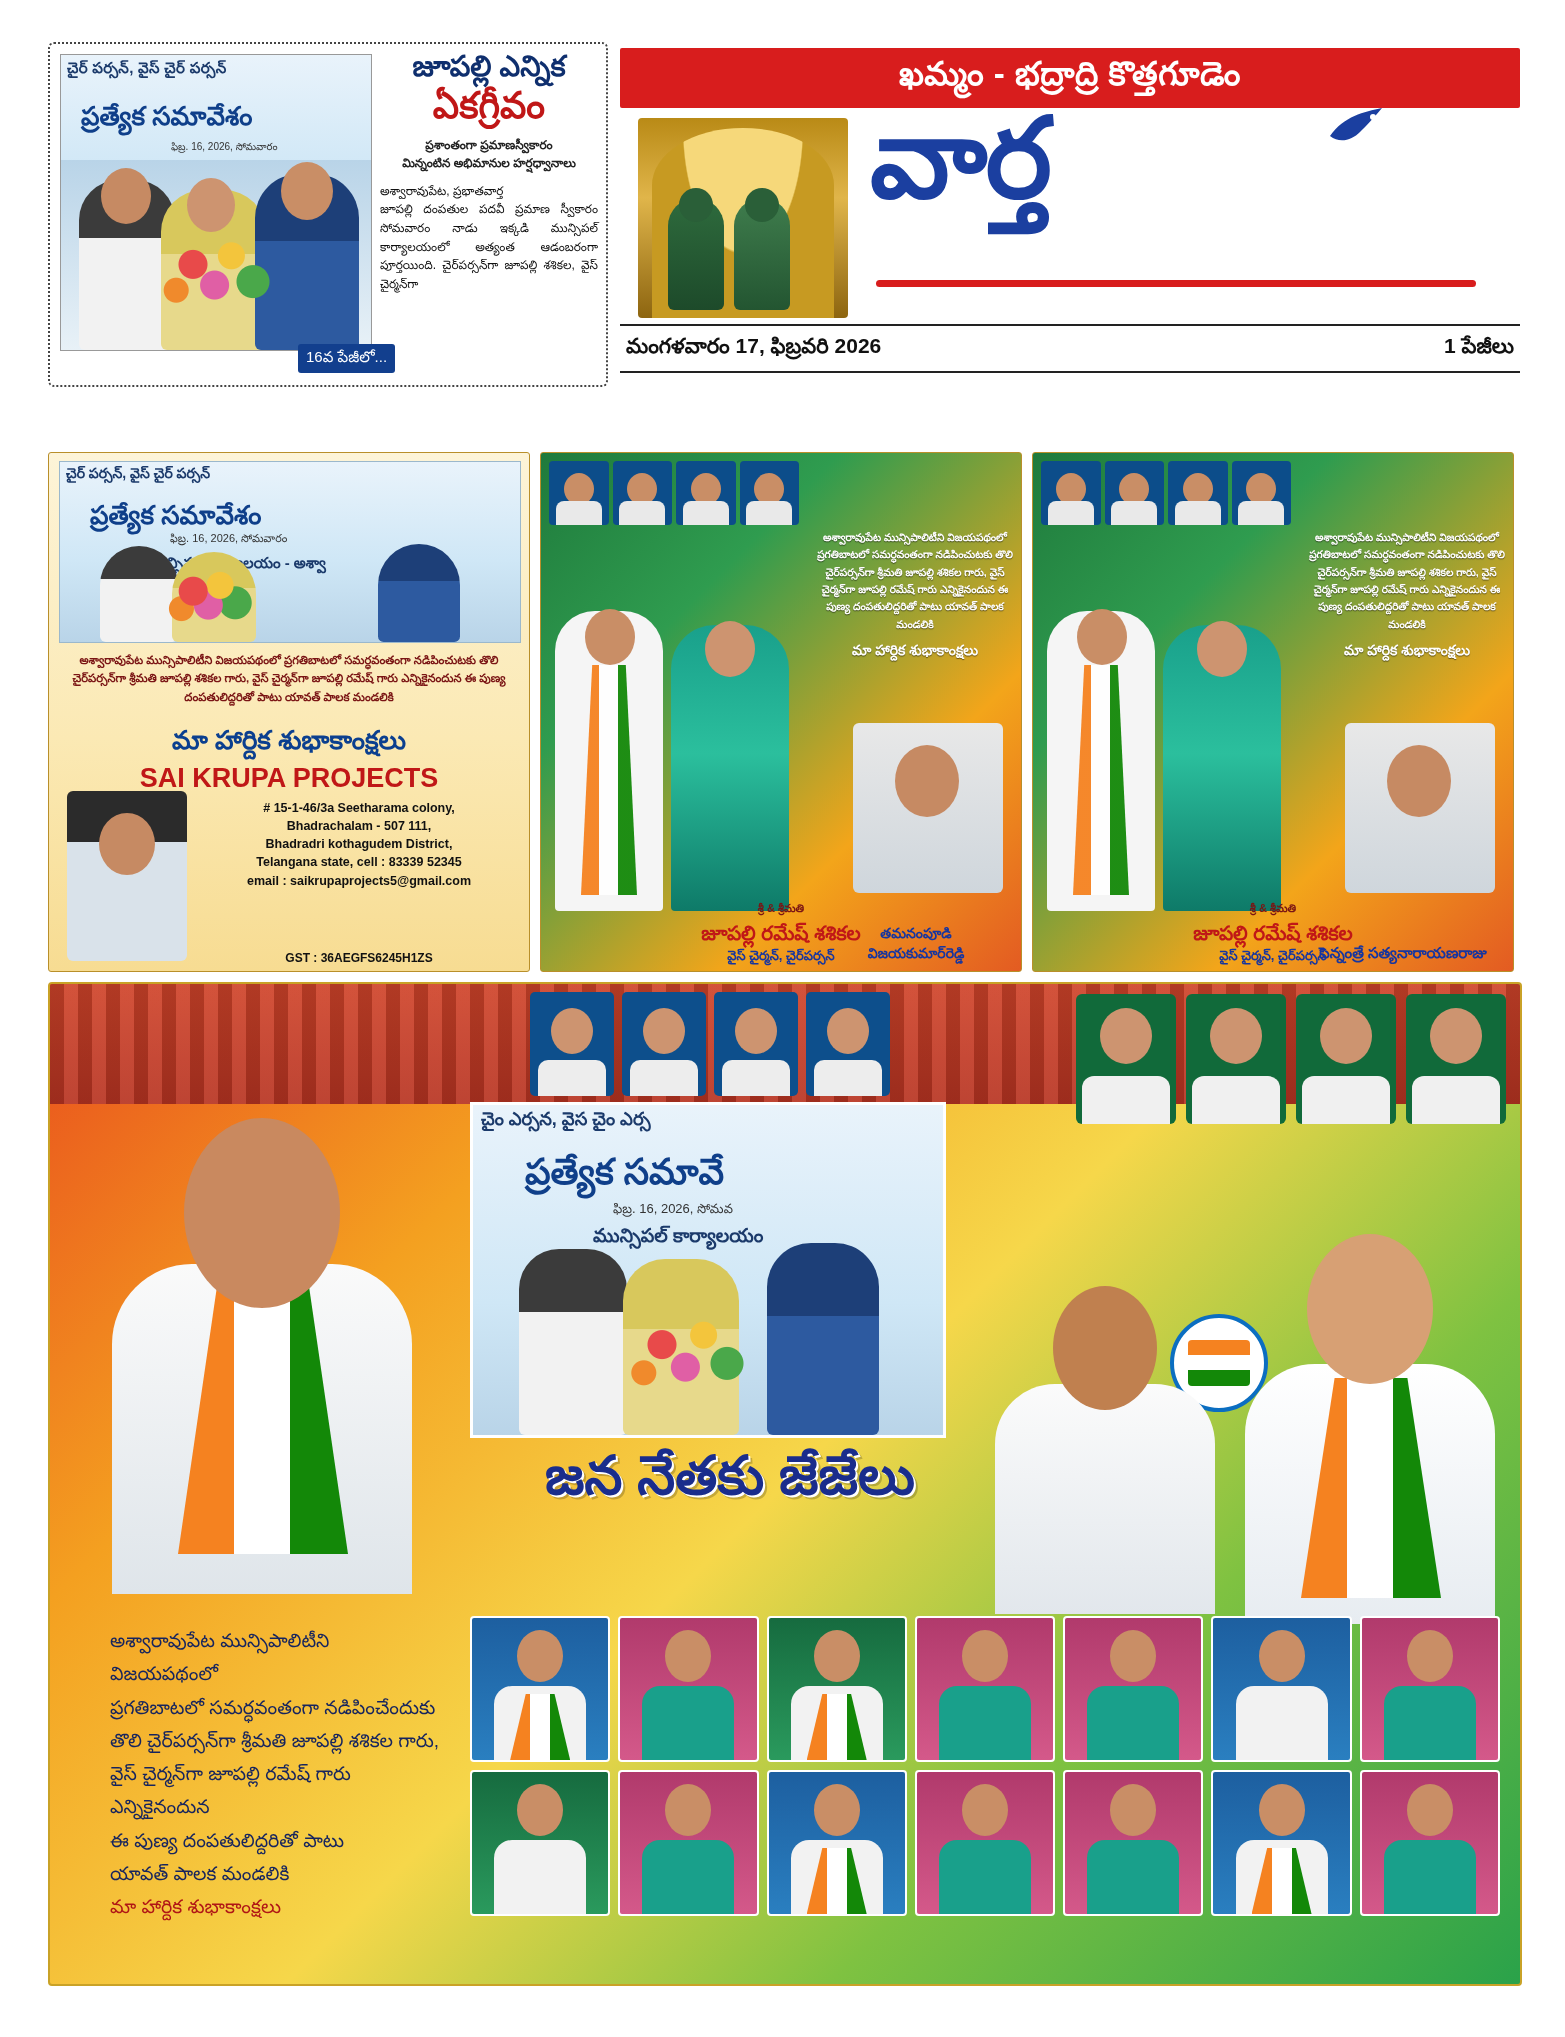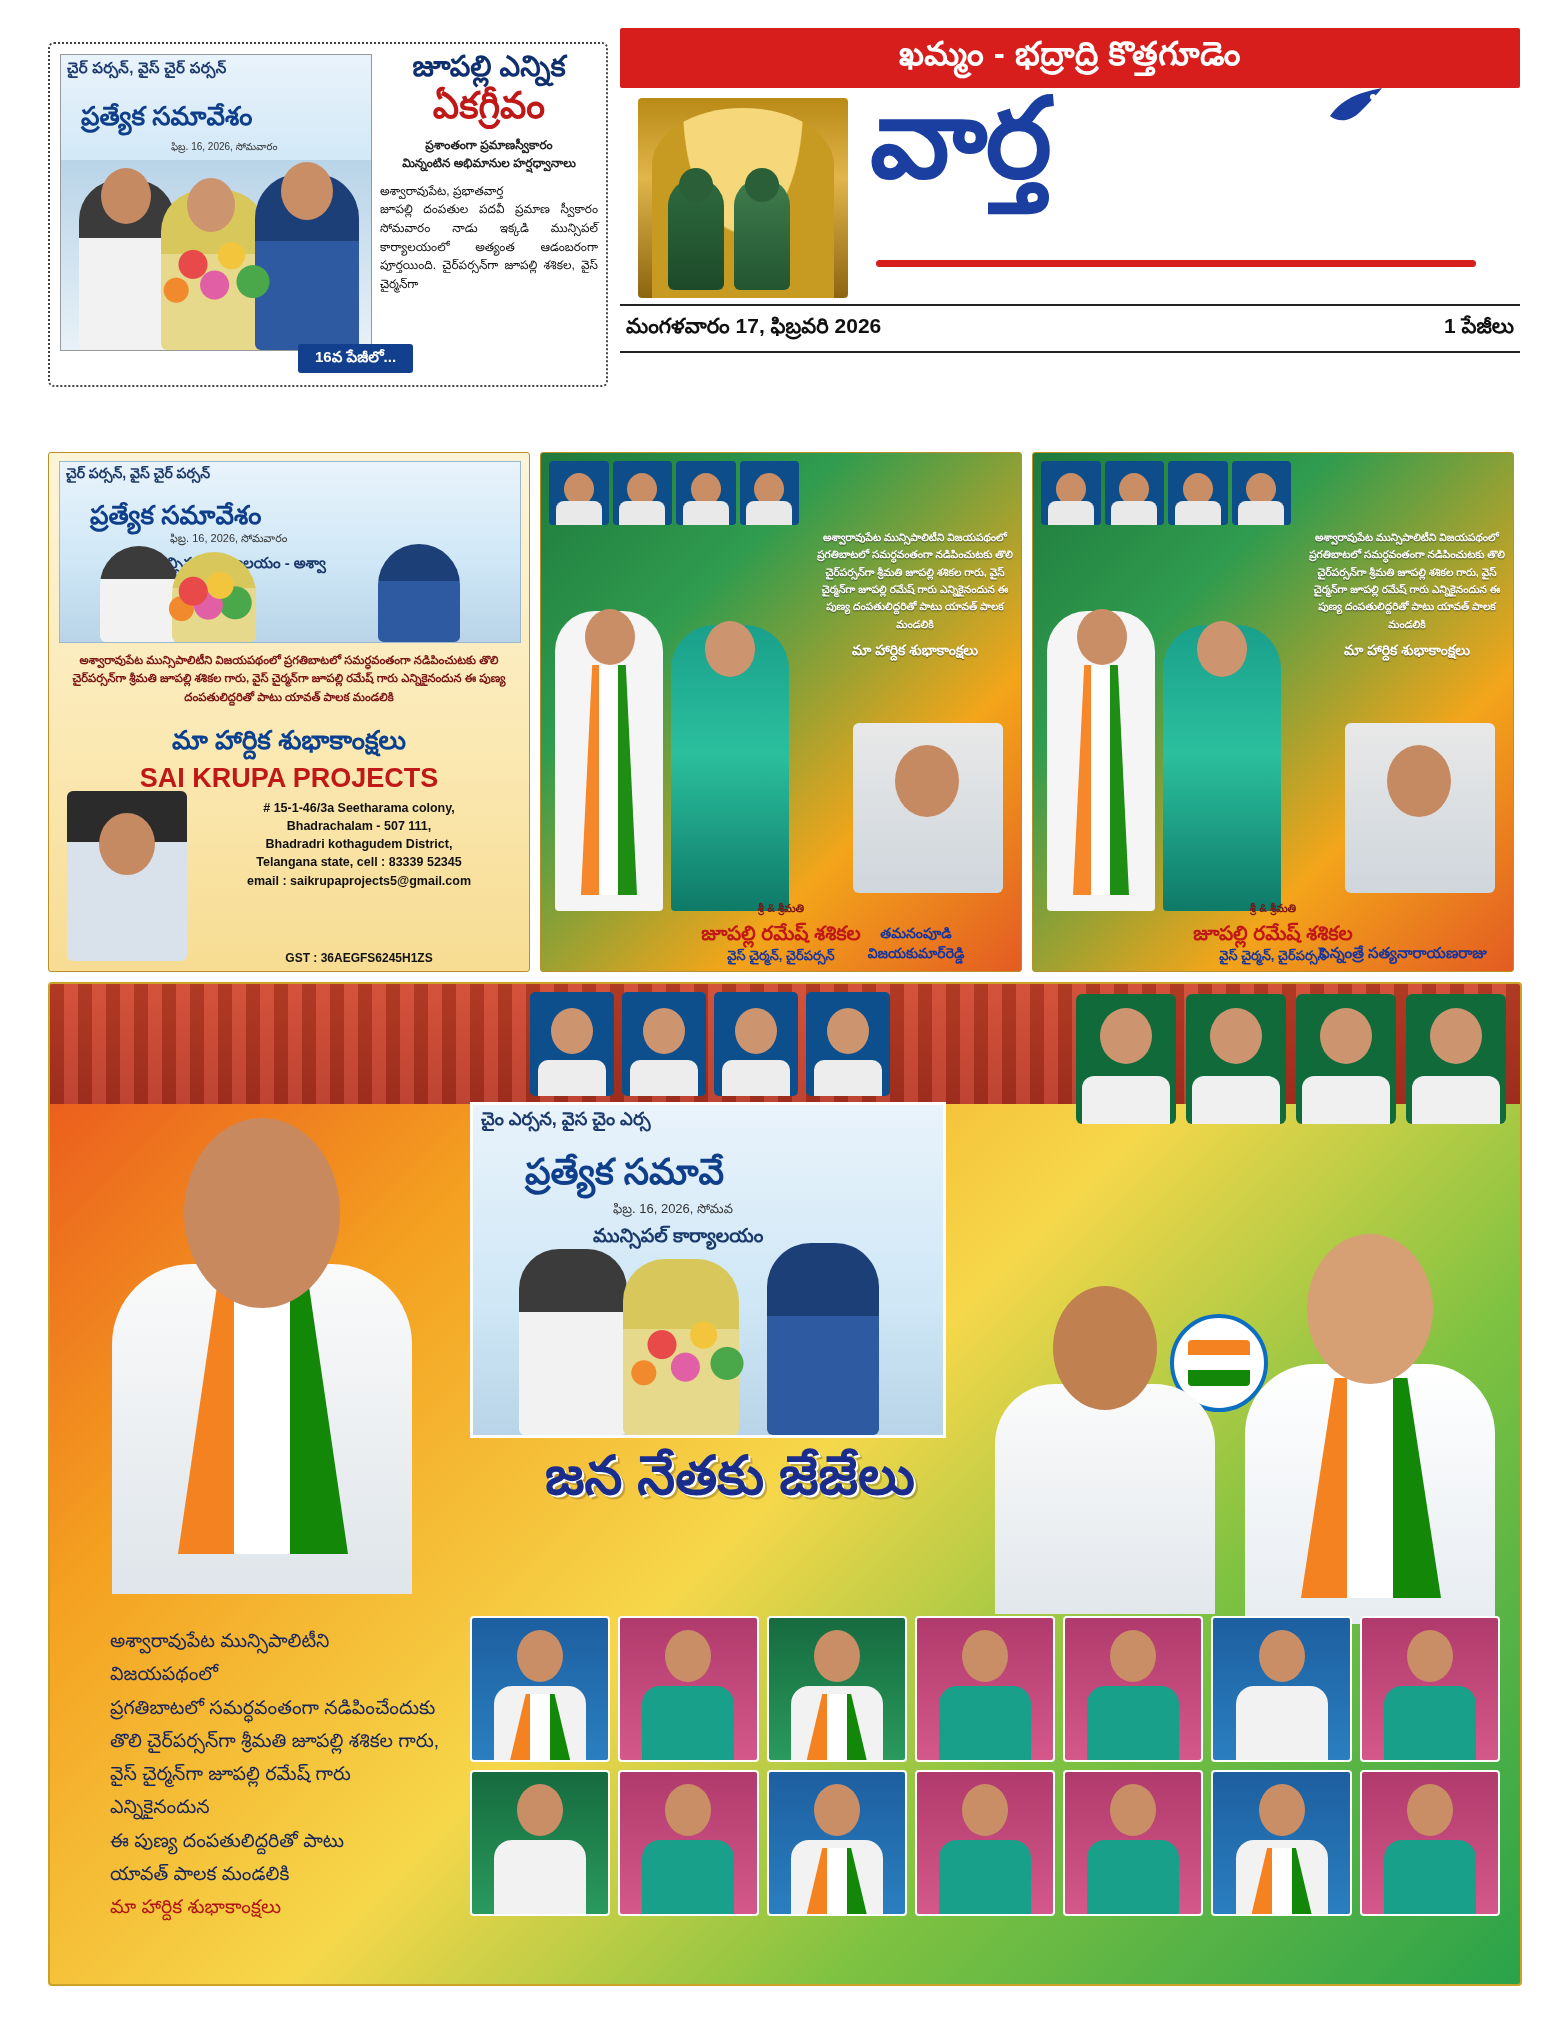--- a/index.html
+++ b/index.html
@@ -15,28 +15,28 @@
   .lp-banner-text2{position:absolute;left:20px;top:46px;font-size:26px;font-weight:bold;color:#0f3f8a;}
   .lp-banner-sub{position:absolute;left:110px;top:86px;font-size:10px;color:#333;}
   .lp-stage{position:absolute;left:0;bottom:0;width:100%;height:190px;background:linear-gradient(180deg,#b9d4e8,#e8f1f7);}
   .p-man-left{position:absolute;left:18px;bottom:0;width:96px;height:170px;background:linear-gradient(180deg,#3b3b3b 0 34%,#f2f2f2 34% 100%);border-radius:40px 40px 6px 6px;}
   .p-head-l{position:absolute;left:40px;bottom:126px;width:50px;height:56px;border-radius:50%;background:#c68a63;}
   .p-woman{position:absolute;left:100px;bottom:0;width:105px;height:160px;background:linear-gradient(180deg,#d8c85c 0 40%,#e7d98b 40% 100%);border-radius:42px 42px 6px 6px;}
   .p-head-w{position:absolute;left:126px;bottom:118px;width:48px;height:54px;border-radius:50%;background:#cd9470;}
   .p-man-right{position:absolute;right:12px;bottom:0;width:104px;height:176px;background:linear-gradient(180deg,#1d3f78 0 38%,#2d5aa0 38% 100%);border-radius:44px 44px 6px 6px;}
   .p-head-r{position:absolute;right:38px;bottom:130px;width:52px;height:58px;border-radius:50%;background:#c98e66;}
   .bouquet{position:absolute;left:96px;bottom:34px;width:120px;height:86px;background:radial-gradient(circle at 30% 40%,#e84a4a 0 14px,transparent 15px),radial-gradient(circle at 62% 30%,#f3c53c 0 13px,transparent 14px),radial-gradient(circle at 48% 64%,#e05fa5 0 14px,transparent 15px),radial-gradient(circle at 80% 60%,#4aa84a 0 16px,transparent 17px),radial-gradient(circle at 16% 70%,#f08a2c 0 12px,transparent 13px);}
-  .lead-badge{position:absolute;left:248px;bottom:12px;background:#123f8e;color:#fff;font-size:15px;font-weight:bold;padding:4px 17px;border-radius:3px;}
+  .lead-badge{position:absolute;left:248px;bottom:12px;background:#123f8e;color:#fff;font-size:15px;font-weight:normal;padding:4px 8px;border-radius:3px;}
   .lead-right{position:absolute;left:330px;top:6px;width:218px;}
   .lead-hd1{font-size:29px;font-weight:bold;color:#0f2f6e;line-height:1.15;text-align:center;}
   .lead-hd2{font-size:37px;font-weight:bold;color:#c01717;line-height:1.15;text-align:center;margin-top:2px;}
   .lead-sub{font-size:12px;color:#222;text-align:center;margin-top:8px;line-height:1.5;font-weight:bold;}
   .lead-body{font-size:12px;color:#111;text-align:justify;margin-top:10px;line-height:1.55;}
 
-  .nameplate{position:absolute;left:620px;top:28px;width:900px;height:350px;}
+  .nameplate{position:absolute;left:620px;top:48px;width:900px;height:350px;}
   .np-strip{position:absolute;left:0;top:0;width:900px;height:60px;background:#d81d1d;border-radius:2px;display:flex;align-items:center;justify-content:center;}
   .np-strip span{color:#fff;font-size:33px;font-weight:bold;letter-spacing:.5px;}
   .np-deity{position:absolute;left:18px;top:70px;width:210px;height:200px;background:linear-gradient(180deg,#b98a16,#e0b54a 40%,#8d6510);border-radius:4px;overflow:hidden;}
   .np-arch{position:absolute;left:14px;top:10px;right:14px;bottom:0;background:radial-gradient(ellipse at 50% 0%,#f6d87a 0 46%,#c79a22 47% 100%);border-radius:50% 50% 0 0 / 30% 30% 0 0;}
   .np-fig{position:absolute;bottom:8px;width:56px;height:112px;border-radius:28px 28px 6px 6px;}
   .np-fig.a{left:30px;background:linear-gradient(180deg,#2e6b3d,#1d4a2a);}
   .np-fig.b{left:96px;background:linear-gradient(180deg,#3f7d4d,#235531);}
   .np-fig-head{position:absolute;bottom:96px;width:34px;height:34px;border-radius:50%;background:#2a5f38;}
   .np-fig-head.a{left:41px;}
   .np-fig-head.b{left:107px;}

